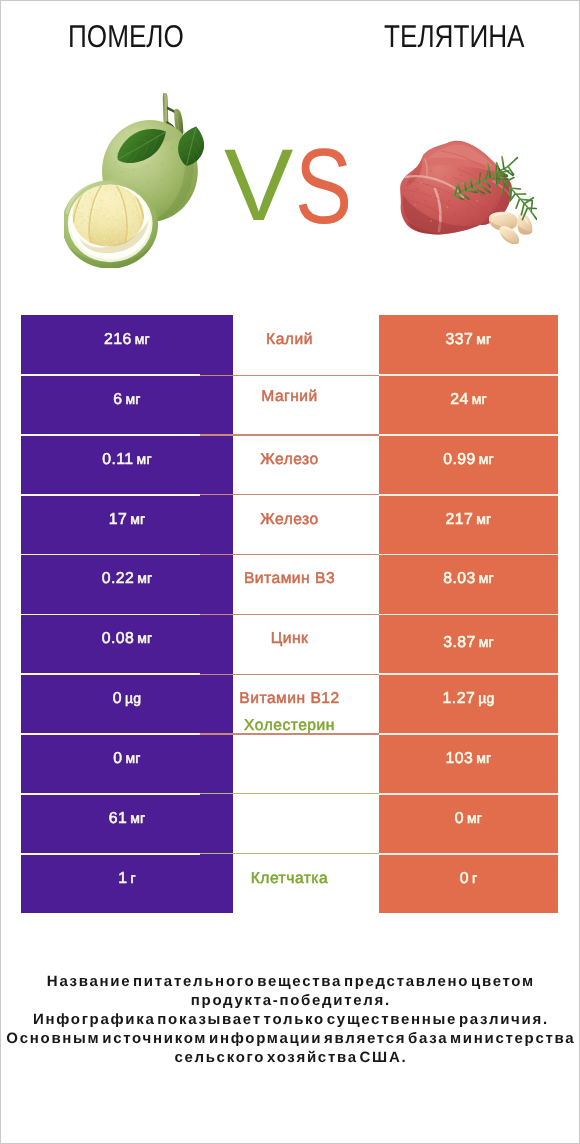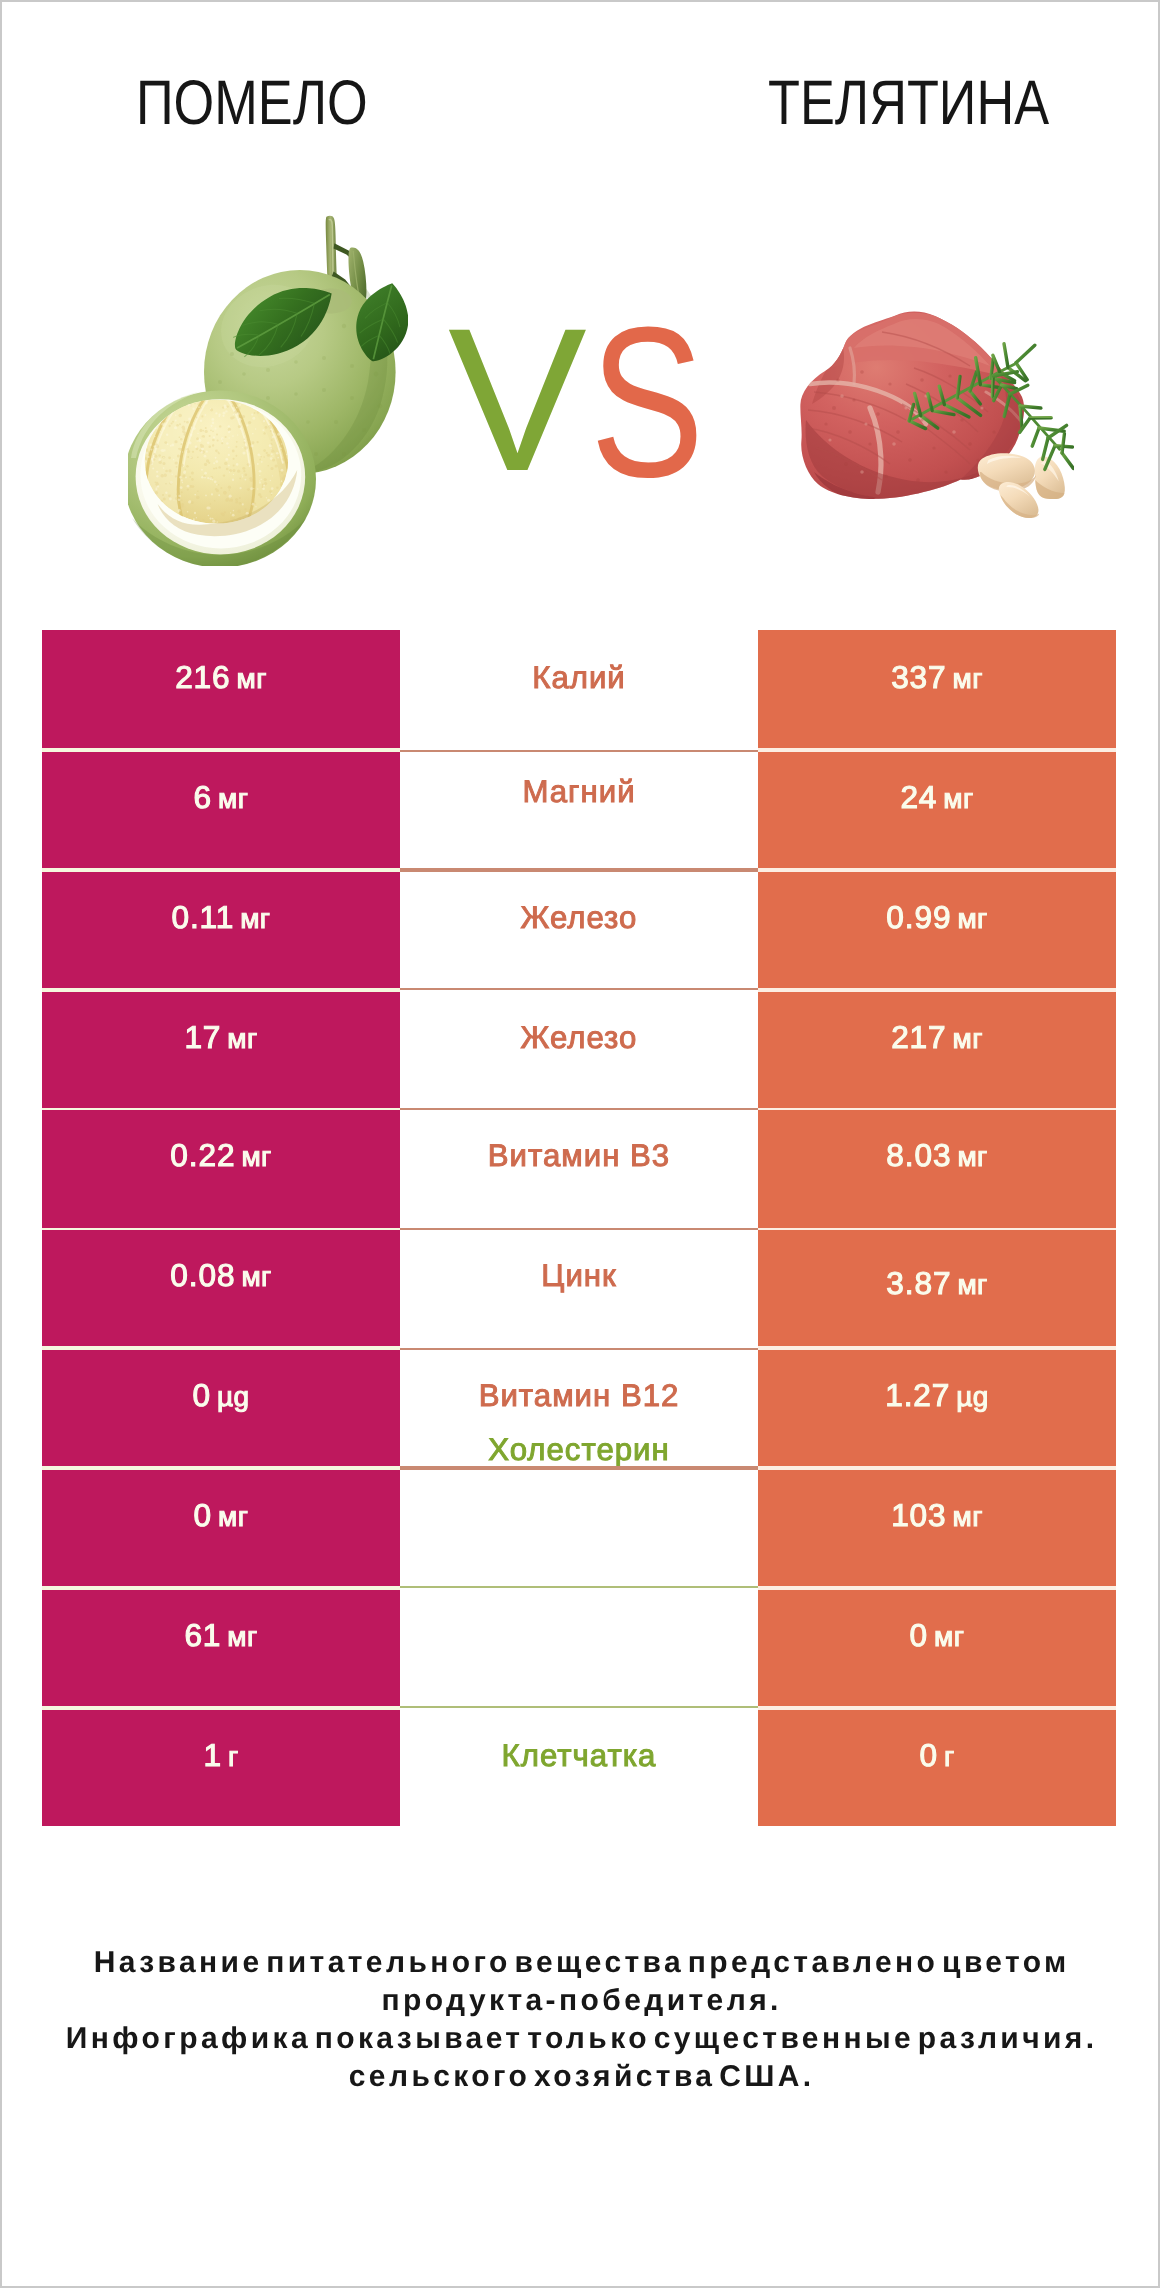--- a/index.html
+++ b/index.html
@@ -6,42 +6,42 @@
   html,body{margin:0;padding:0;background:#ffffff;}
   body{font-family:"Liberation Sans",sans-serif;-webkit-font-smoothing:antialiased;text-rendering:geometricPrecision;}
   .page{
     position:relative;
     width:578px;height:1142px;
     margin:0;background:#ffffff;
     border:1px solid #c9c9c9;
     overflow:hidden;
   }
   
-  .hero{position:absolute;left:0;top:16px;width:578px;height:300px;}
+  .hero{position:absolute;left:0;top:1px;width:578px;height:300px;}
   .title{
     position:absolute;
     color:#161616;font-weight:400;
     white-space:nowrap;
     font-size:31.5px;line-height:31.5px;
     display:inline-block;transform:scaleX(0.83);transform-origin:left top;
   }
   .title-left{left:67px;top:18.5px;}
   .title-right{left:383px;top:18.5px;}
   .vs-wrap{position:absolute;left:0;top:0;width:578px;height:300px;}
   .vs-wrap span{position:absolute;display:inline-block;transform-origin:left top;white-space:nowrap;font-weight:400;}
   .vs-wrap .v{color:#7FA636;font-size:102px;line-height:102px;transform:scaleX(1.02);left:223.4px;top:132.2px;}
   .vs-wrap .s{color:#E2684A;font-size:107px;line-height:107px;transform:scaleX(0.80);left:294px;top:130.6px;}
   .pic{position:absolute;}
   #pomelo-img{left:63px;top:90px;width:139px;height:174px;}
   #veal-img{left:396px;top:135px;width:138px;height:110px;}
 
   
   .table{position:absolute;left:0;top:0;width:578px;height:1142px;}
   .cell{position:absolute;display:flex;align-items:center;justify-content:center;}
-  .cell-left{left:20px;width:179px;background:#be185d;}
+  .cell-left{left:20px;width:212px;background:#4c1d95;}
   .cell-right{left:378px;width:179px;background:#E16D4C;}
   .cell-mid{left:199px;width:179px;background:transparent;}
   .val{
     color:#FAFCEC;font-size:15.8px;font-weight:400;
     letter-spacing:0.45px;white-space:nowrap;
     display:flex;align-items:baseline;
     position:relative;top:-5.0px;
     -webkit-text-stroke:0.55px #FAFCEC;
   }
   .val .unit{font-size:14px;font-weight:400;padding-left:3px;letter-spacing:0.2px;}
@@ -1031,16 +1031,17 @@
       <div class="sep-r" style="top:792.01px"></div>
       <div class="sep-l" style="top:851.83px"></div>
       <div class="sep-m green" style="top:852.08px"></div>
       <div class="sep-r" style="top:851.83px"></div>
     </div>
 
   <div class="footer" id="footer-note">
       <div><span>Название питательного вещества представлено цветом</span></div>
       <div><span>продукта-победителя.</span></div>
       <div><span>Инфографика показывает только существенные различия.</span></div>
+      <div><span>Основным источником информации является база министерства</span></div>
       <div><span>сельского хозяйства США.</span></div>
     </div>
 
 </div>
 
 </body></html>

